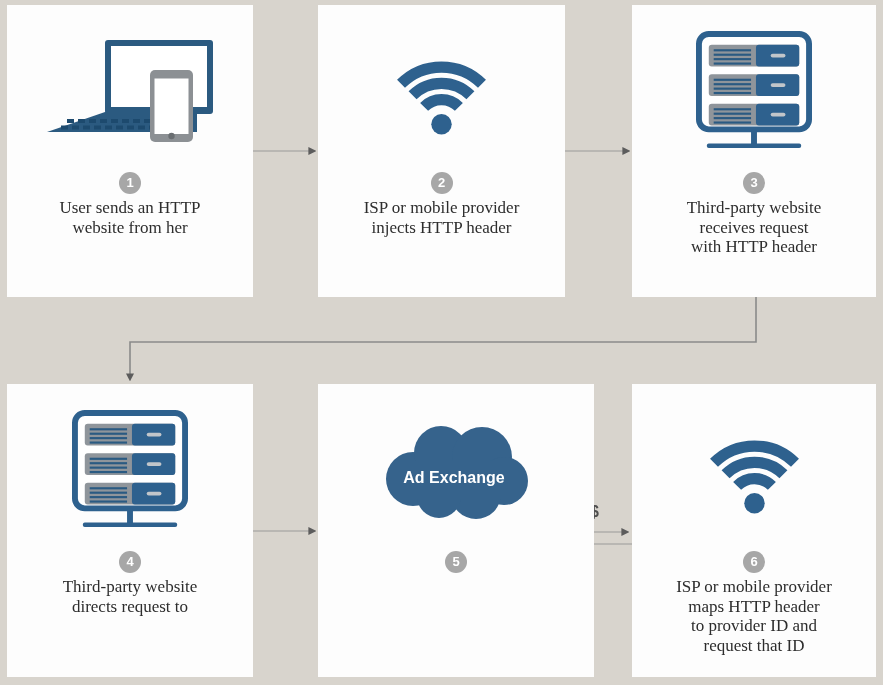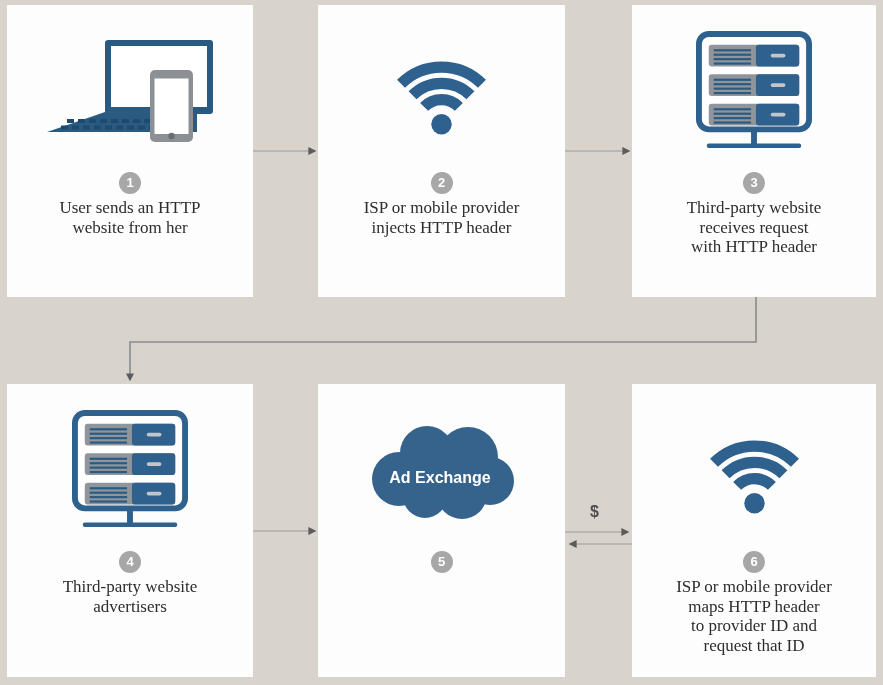--- a/index.html
+++ b/index.html
@@ -148,25 +148,25 @@
 
   <div class="card" style="left:7px;top:384px;width:246px;height:293px">
     <div class="icon-wrap">
       <svg width="116" height="120" viewBox="0 0 118 122">
           <use href="#sym-server"></use>
         </svg>
     </div>
     <div class="badge">4</div>
     <div class="caption">
       <div class="cap-line">Third-party website</div>
-      <div class="cap-line">advertisers</div>
+      <div class="cap-line">directs request to</div>
     </div>
   </div>
 
-  <div class="card" style="left:318px;top:384px;width:247px;height:293px">
+  <div class="card" style="left:318px;top:384px;width:276px;height:293px">
     <div class="icon-wrap">
       <svg width="146" height="102" viewBox="0 0 146 102">
         <g fill="#36638c">
           <circle cx="30" cy="60" r="27"></circle>
           <circle cx="58" cy="34" r="27"></circle>
           <circle cx="99" cy="38" r="30"></circle>
           <circle cx="121" cy="62" r="24"></circle>
           <circle cx="93" cy="75" r="25"></circle>
           <circle cx="56" cy="77" r="22"></circle>
           <rect x="30" y="42" width="90" height="38"></rect>

